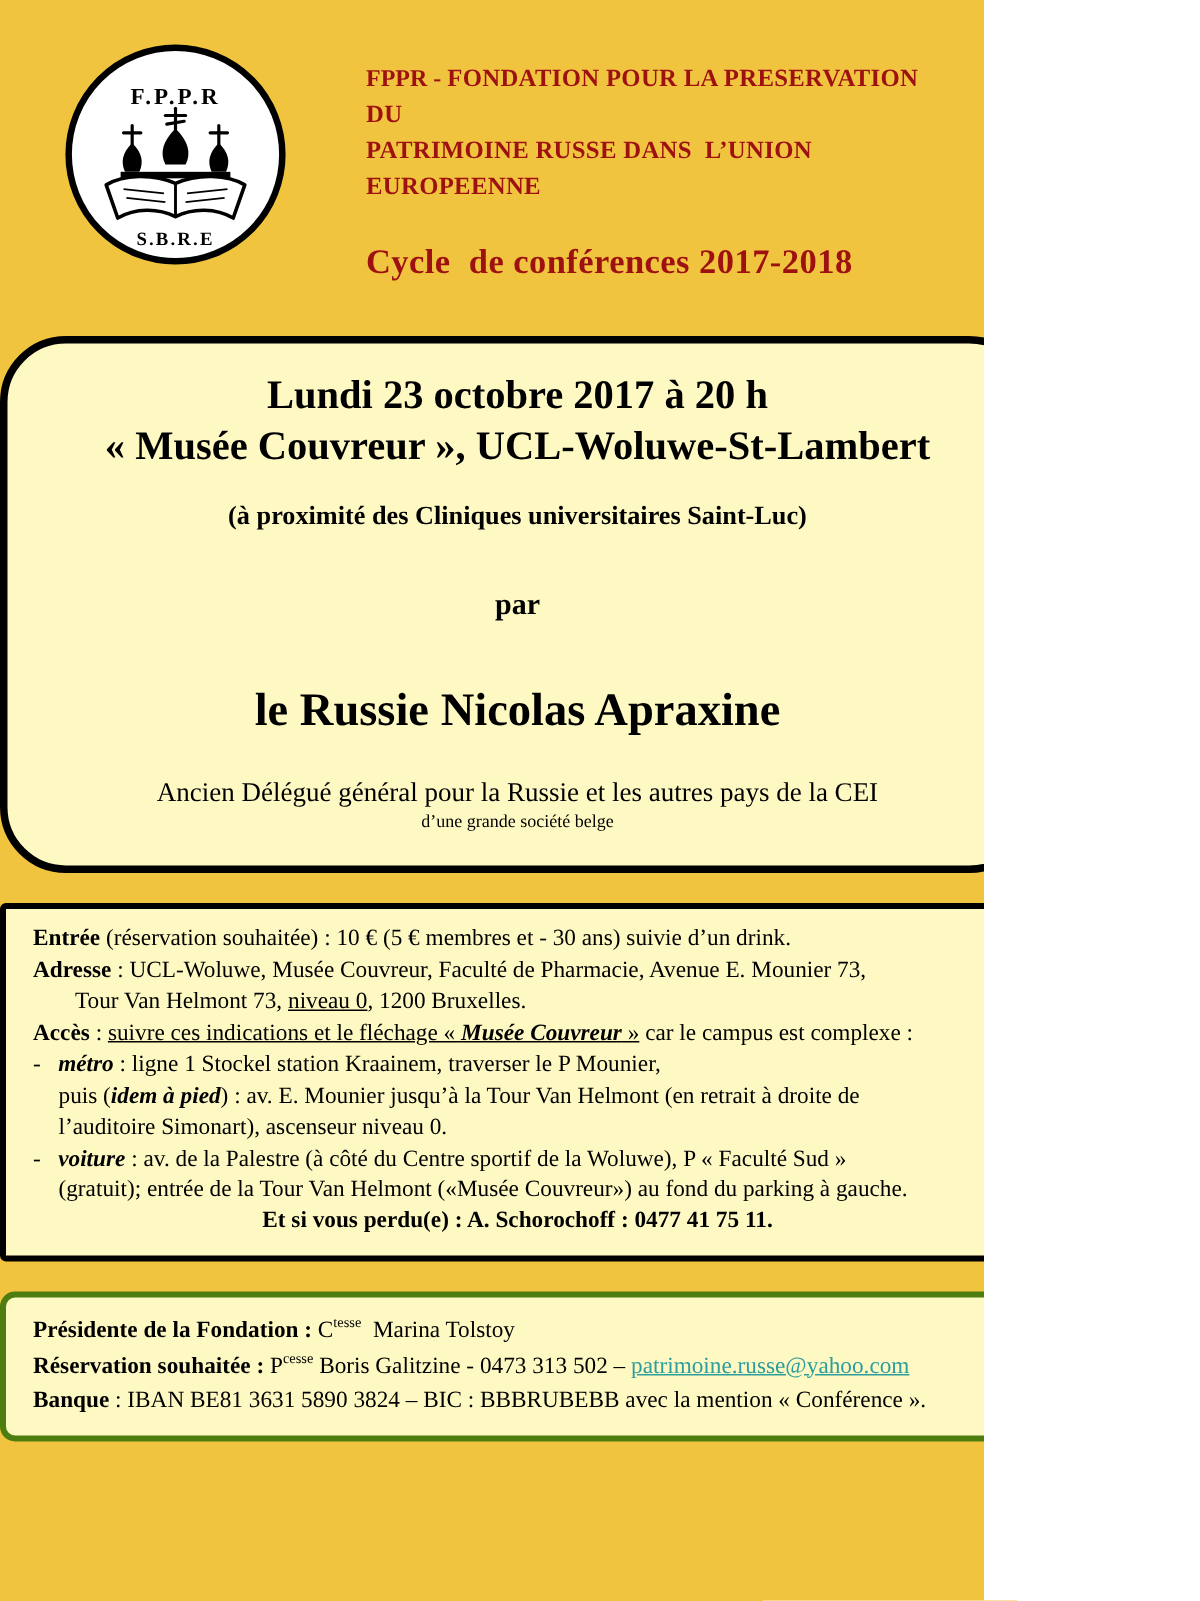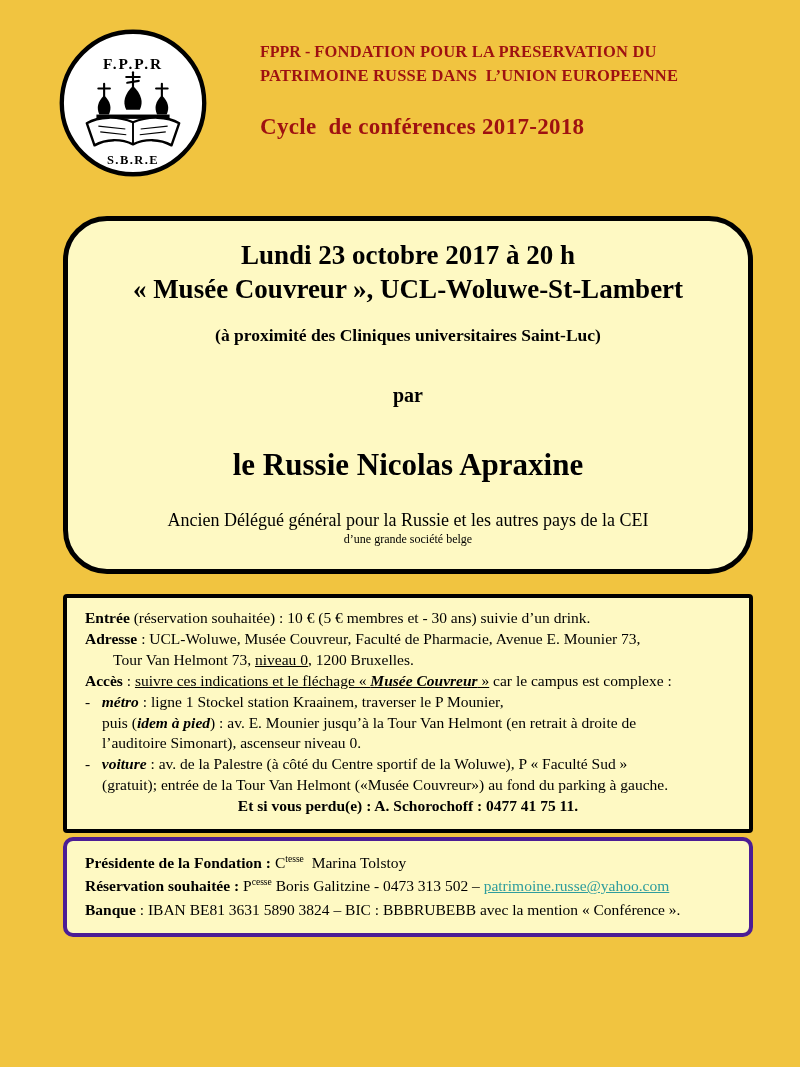--- a/index.html
+++ b/index.html
@@ -1,17 +1,17 @@
 <!DOCTYPE html>
 <html style="--background: #F1C440; --accent_red: #9E1111; --link: #2E9D9D;"><head>
 <meta charset="utf-8">
 <style>
   * { margin:0; padding:0; box-sizing:border-box; }
   body { width:800px; font-family:"Liberation Serif", serif; color:#000; }
-  .page { width:800px; height:1067px; background:var(--background,#F1C440); overflow:hidden; position:relative;padding-left:16px; }
+  .page { width:656px; height:1067px; background:var(--background,#F1C440); overflow:hidden; position:relative; }
 
   
   .top { display:flex; padding:26px 36px 0 40px; }
   .logo { width:154px; height:154px; flex:0 0 auto; }
   .logo-txt { font-family:"Liberation Serif", serif; font-weight:bold; font-size:16px; letter-spacing:2px; }
   .logo-txt.small { font-size:13px; letter-spacing:1.5px; }
   .head-text { margin-left:50px; padding-top:14px; }
   .org-name { color:var(--accent_red,#9E1111); font-weight:bold; line-height:1.45; }
   .org-abbr { font-size:16px; }
   .org-caps { font-size:16.5px; letter-spacing:0.2px; }
@@ -27,21 +27,21 @@
   .speaker { font-size:31px; font-weight:bold; margin-top:40px; }
   .desc { font-size:18px; margin-top:26px; line-height:1.28; }
   .desc2 { font-size:12px; line-height:1.28; }
 
   .info-box { margin-top:20px; border:4px solid #000; border-radius:4px; padding:10px 18px 12px; font-size:15.5px; line-height:1.35; }
   .iline { white-space:normal; }
   .iline.i1 { padding-left:28px; }
   .iline.i2 { padding-left:17px; }
   .iline.center { text-align:center; font-weight:bold; }
 
-  .footer-box { margin-top:4px; border:4px solid #4c1d95; border-radius:10px; padding:10px 18px 12px; font-size:15.5px; line-height:1.5; }
+  .footer-box { margin-top:20px; border:4px solid #4d7c0f; border-radius:10px; padding:10px 18px 12px; font-size:15.5px; line-height:1.5; }
 
   
   span.b { font-weight:bold; }
   span.i { font-style:italic; }
   span.u { text-decoration:underline; }
   span.sup { font-size:0.62em; vertical-align:super; }
   span.link { color:var(--link,#2E9D9D); text-decoration:underline; cursor:pointer; }
 </style>
 </head>
 <body>

